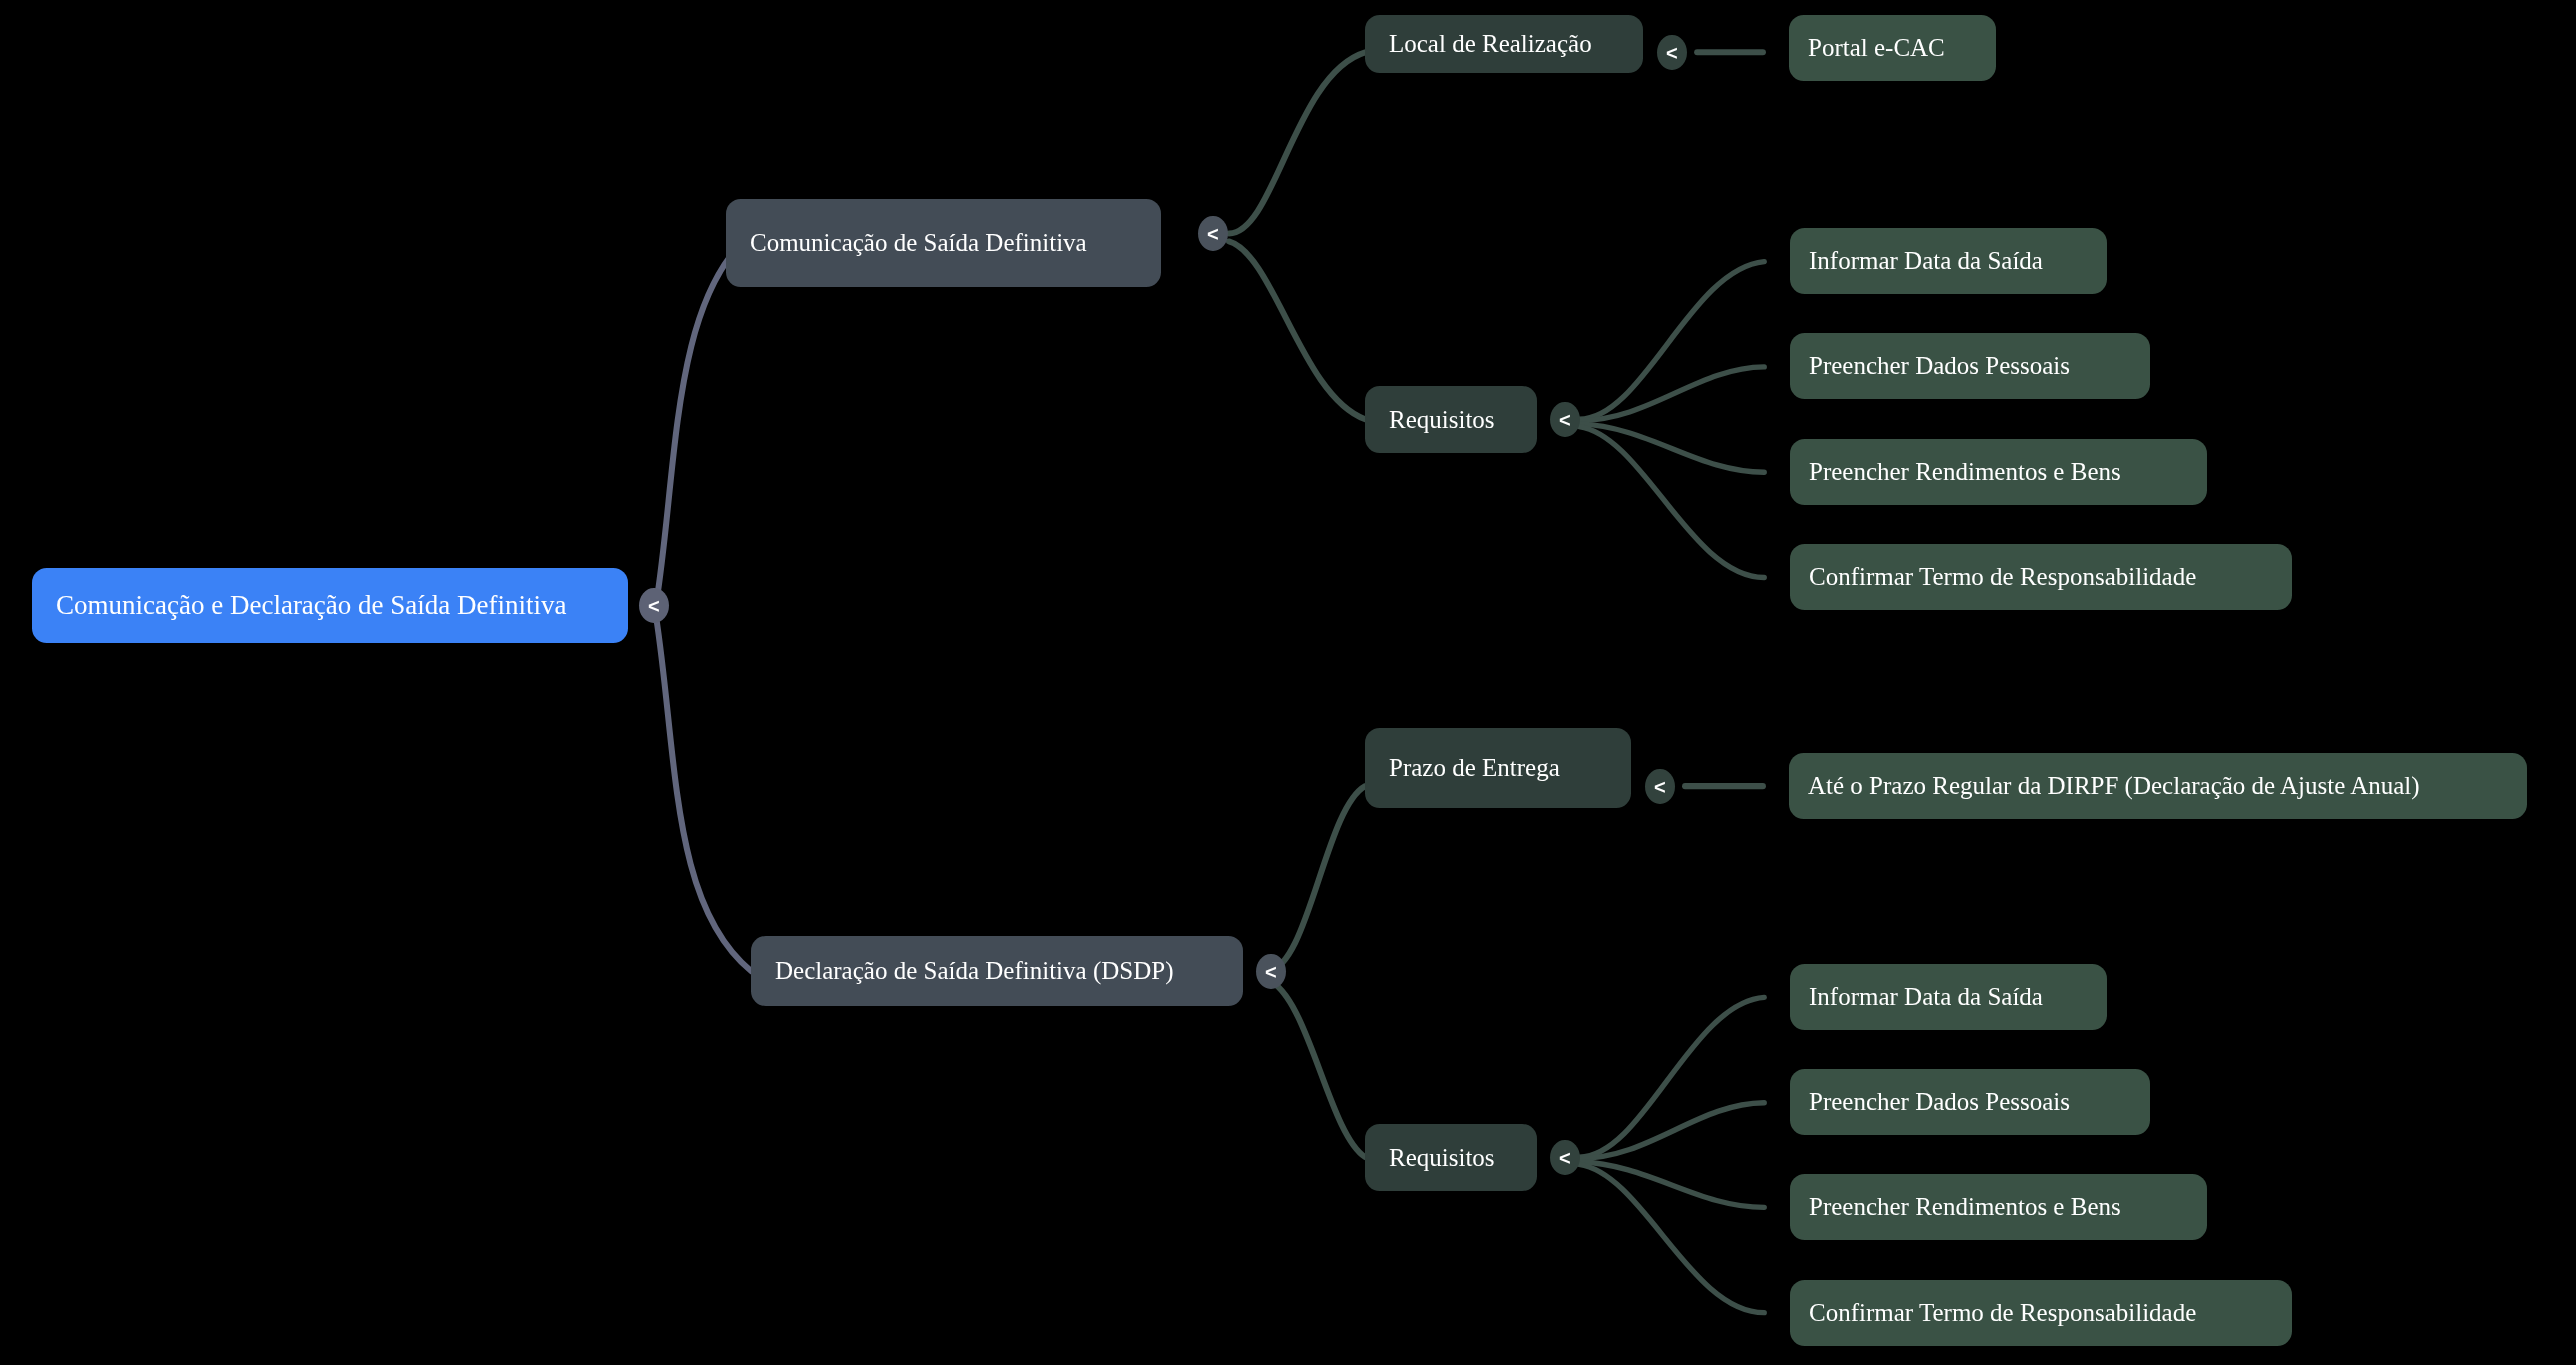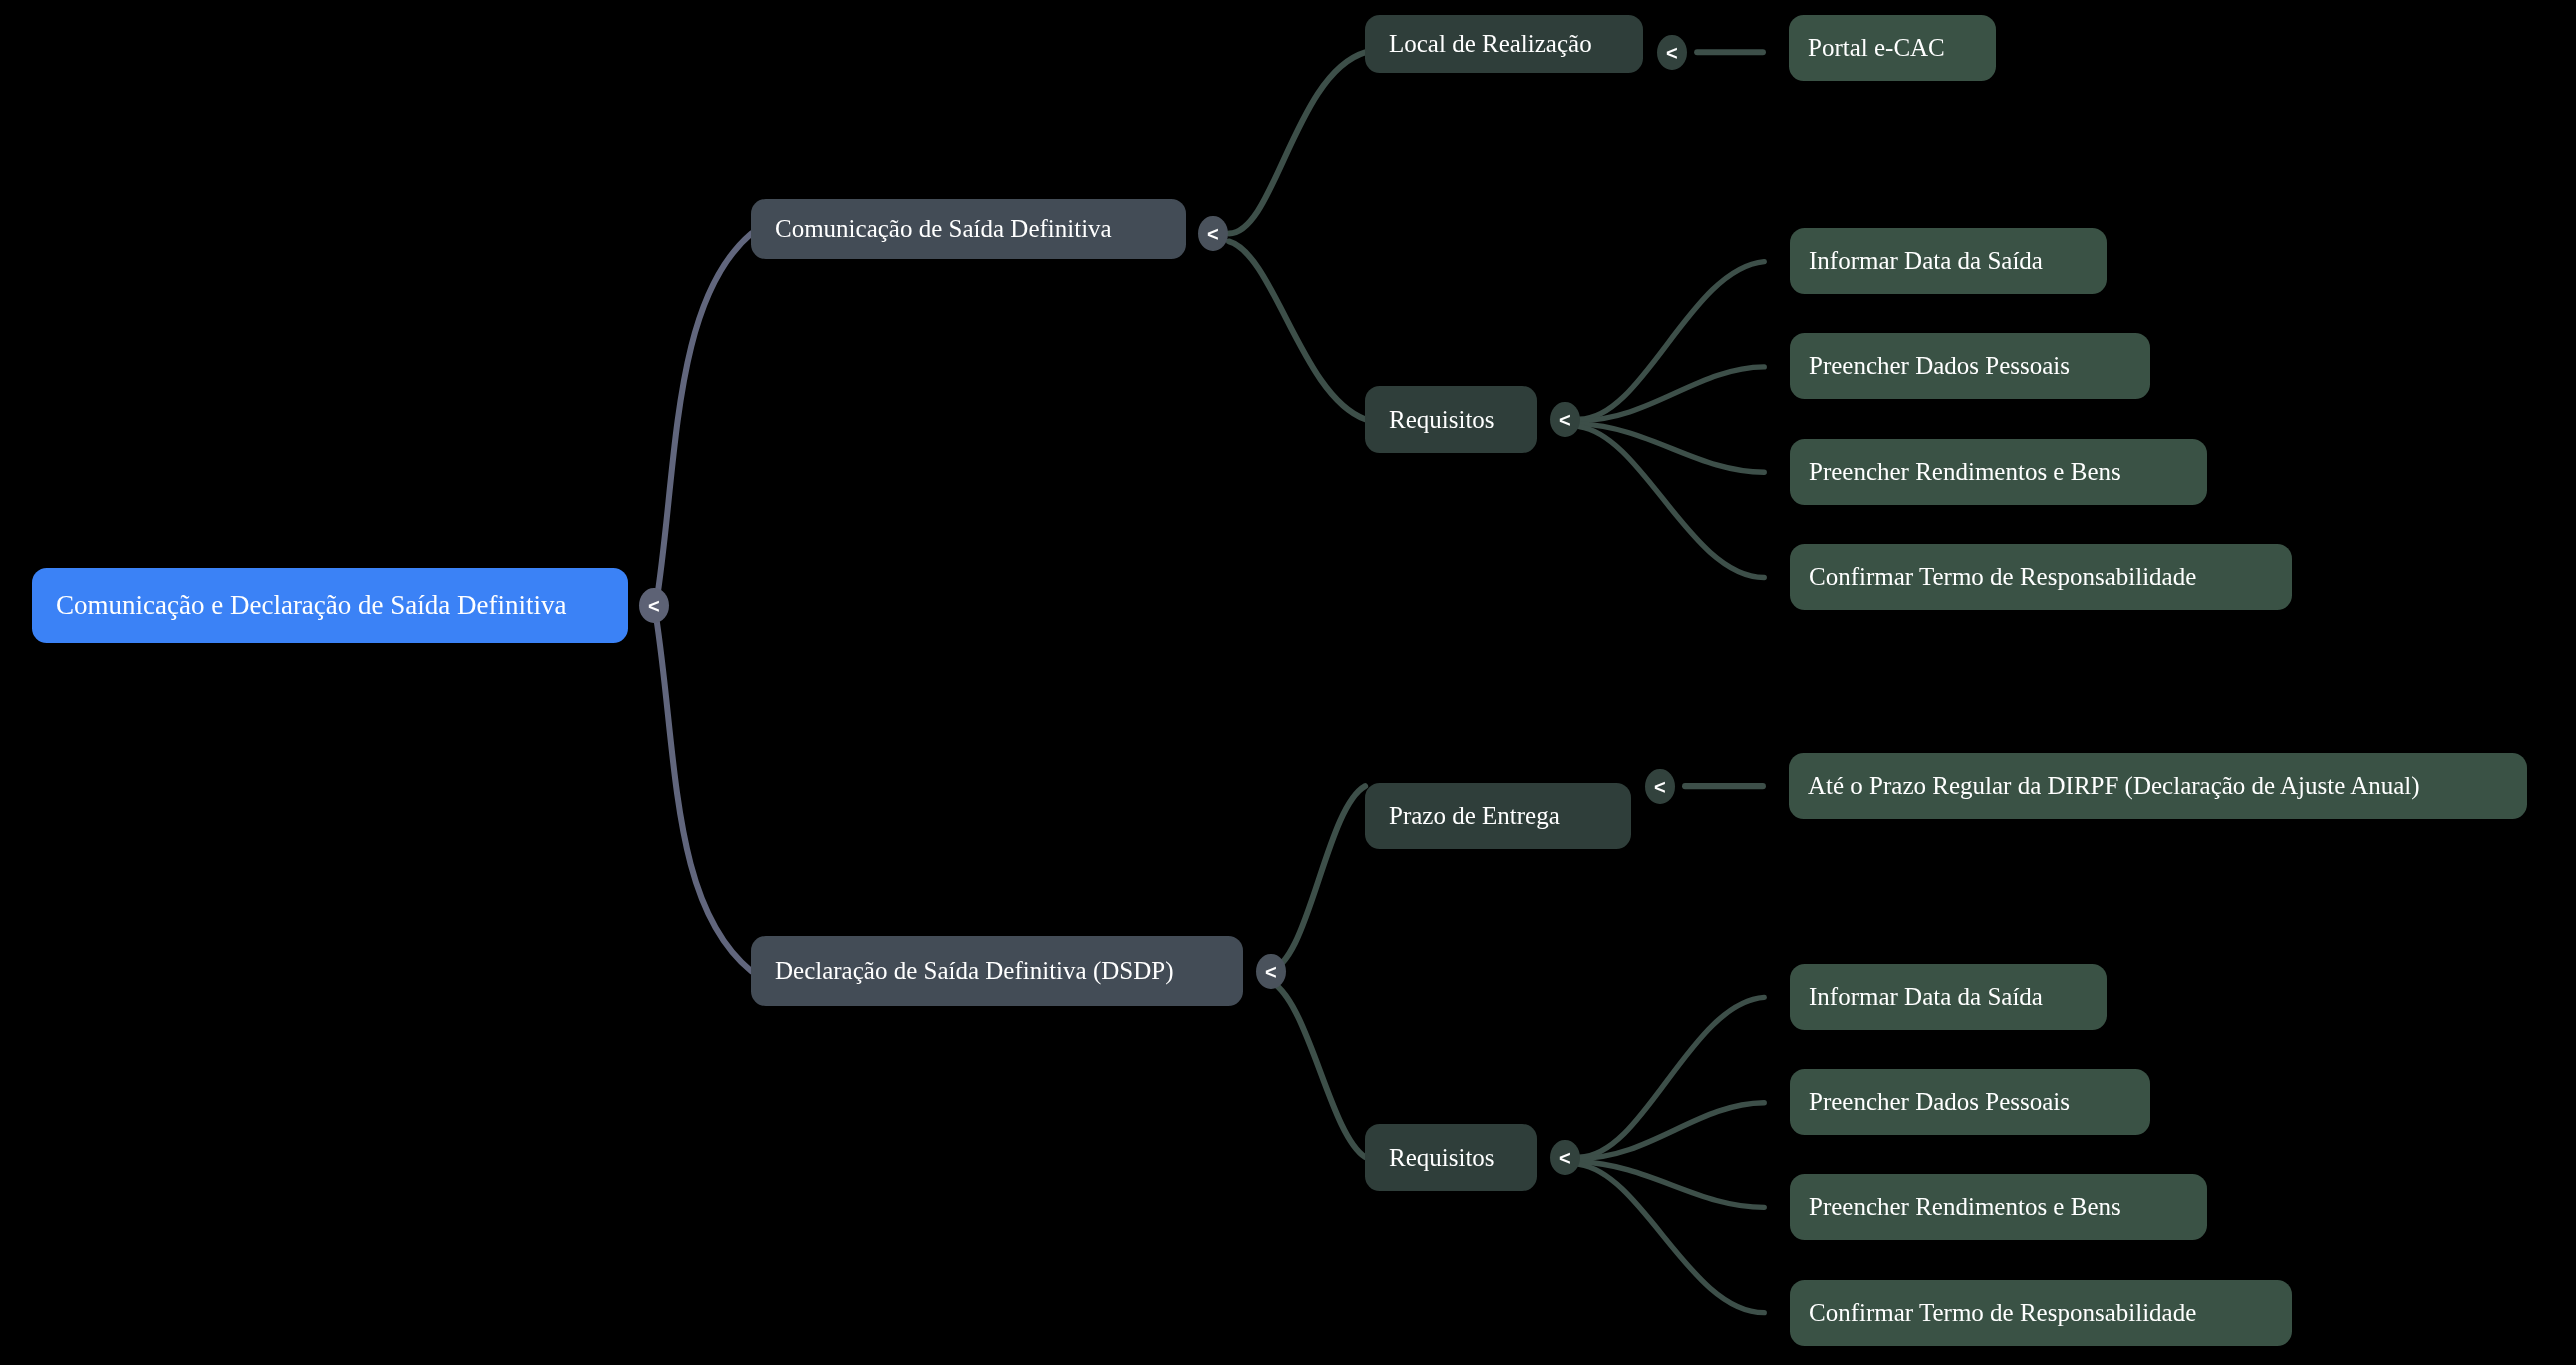--- a/index.html
+++ b/index.html
@@ -120,21 +120,21 @@
     <path d="M 2354 1736 C 2450 1750 2520 1957 2630 1957" fill="none" stroke="#3d4f49" stroke-width="8" stroke-linecap="round"></path>
   </svg>
 
   <div class="node lvl-root" style="left:32px; top:568px; width:596px; height:75px;">
     <span class="label">Comunicação e Declaração de Saída Definitiva</span>
   </div>
   <div class="toggle t-root" style="left:639px; top:588px;">
     <span>&lt;</span>
   </div>
 
-  <div class="node lvl-2" style="left:751px; top:199px; width:435px; height:60px;">
+  <div class="node lvl-2" style="left:726px; top:199px; width:435px; height:88px;">
     <span class="label">Comunicação de Saída Definitiva</span>
   </div>
   <div class="toggle t-2" style="left:1198px; top:216px;">
     <span>&lt;</span>
   </div>
 
   <div class="node lvl-3" style="left:1365px; top:14.8px; width:278px; height:58px;">
     <span class="label">Local de Realização</span>
   </div>
   <div class="toggle t-3" style="left:1657px; top:35px;">
@@ -164,21 +164,21 @@
     <span class="label">Confirmar Termo de Responsabilidade</span>
   </div>
 
   <div class="node lvl-2" style="left:751px; top:936px; width:492px; height:70px;">
     <span class="label">Declaração de Saída Definitiva (DSDP)</span>
   </div>
   <div class="toggle t-2" style="left:1256px; top:954px;">
     <span>&lt;</span>
   </div>
 
-  <div class="node lvl-3" style="left:1365px; top:783px; width:266px; height:66px;">
+  <div class="node lvl-3" style="left:1365px; top:728px; width:266px; height:80px;">
     <span class="label">Prazo de Entrega</span>
   </div>
   <div class="toggle t-3" style="left:1645px; top:769px;">
     <span>&lt;</span>
   </div>
   <div class="node lvl-4" style="left:1763px; top:753px; width:738px; height:66px;">
     <span class="label">Até o Prazo Regular da DIRPF (Declaração de Ajuste Anual)</span>
   </div>
 
   <div class="node lvl-3" style="left:1365px; top:1124px; width:172px; height:67px;">

